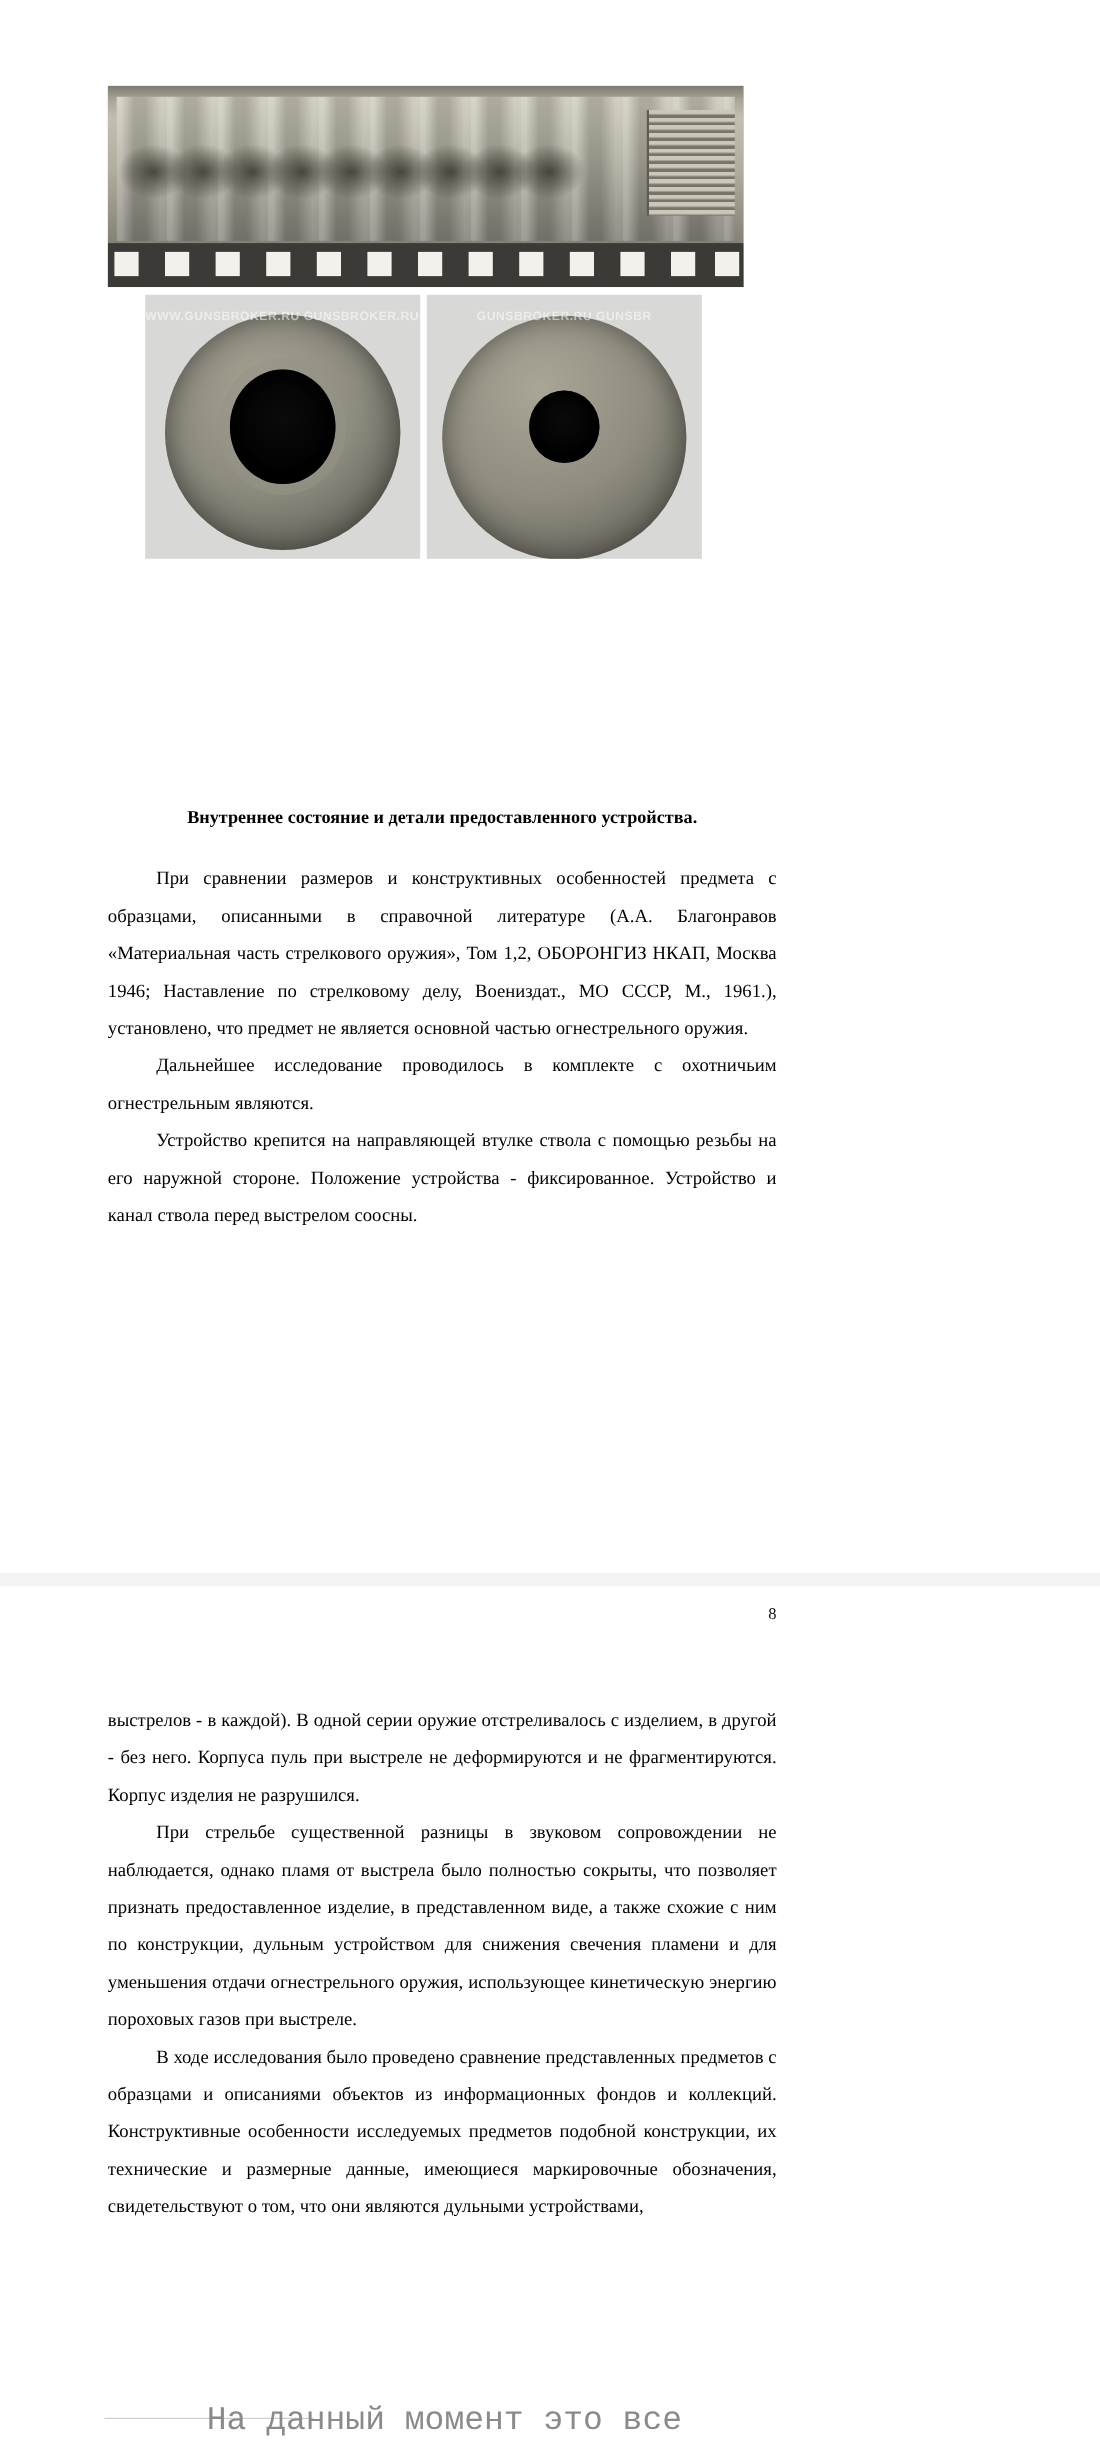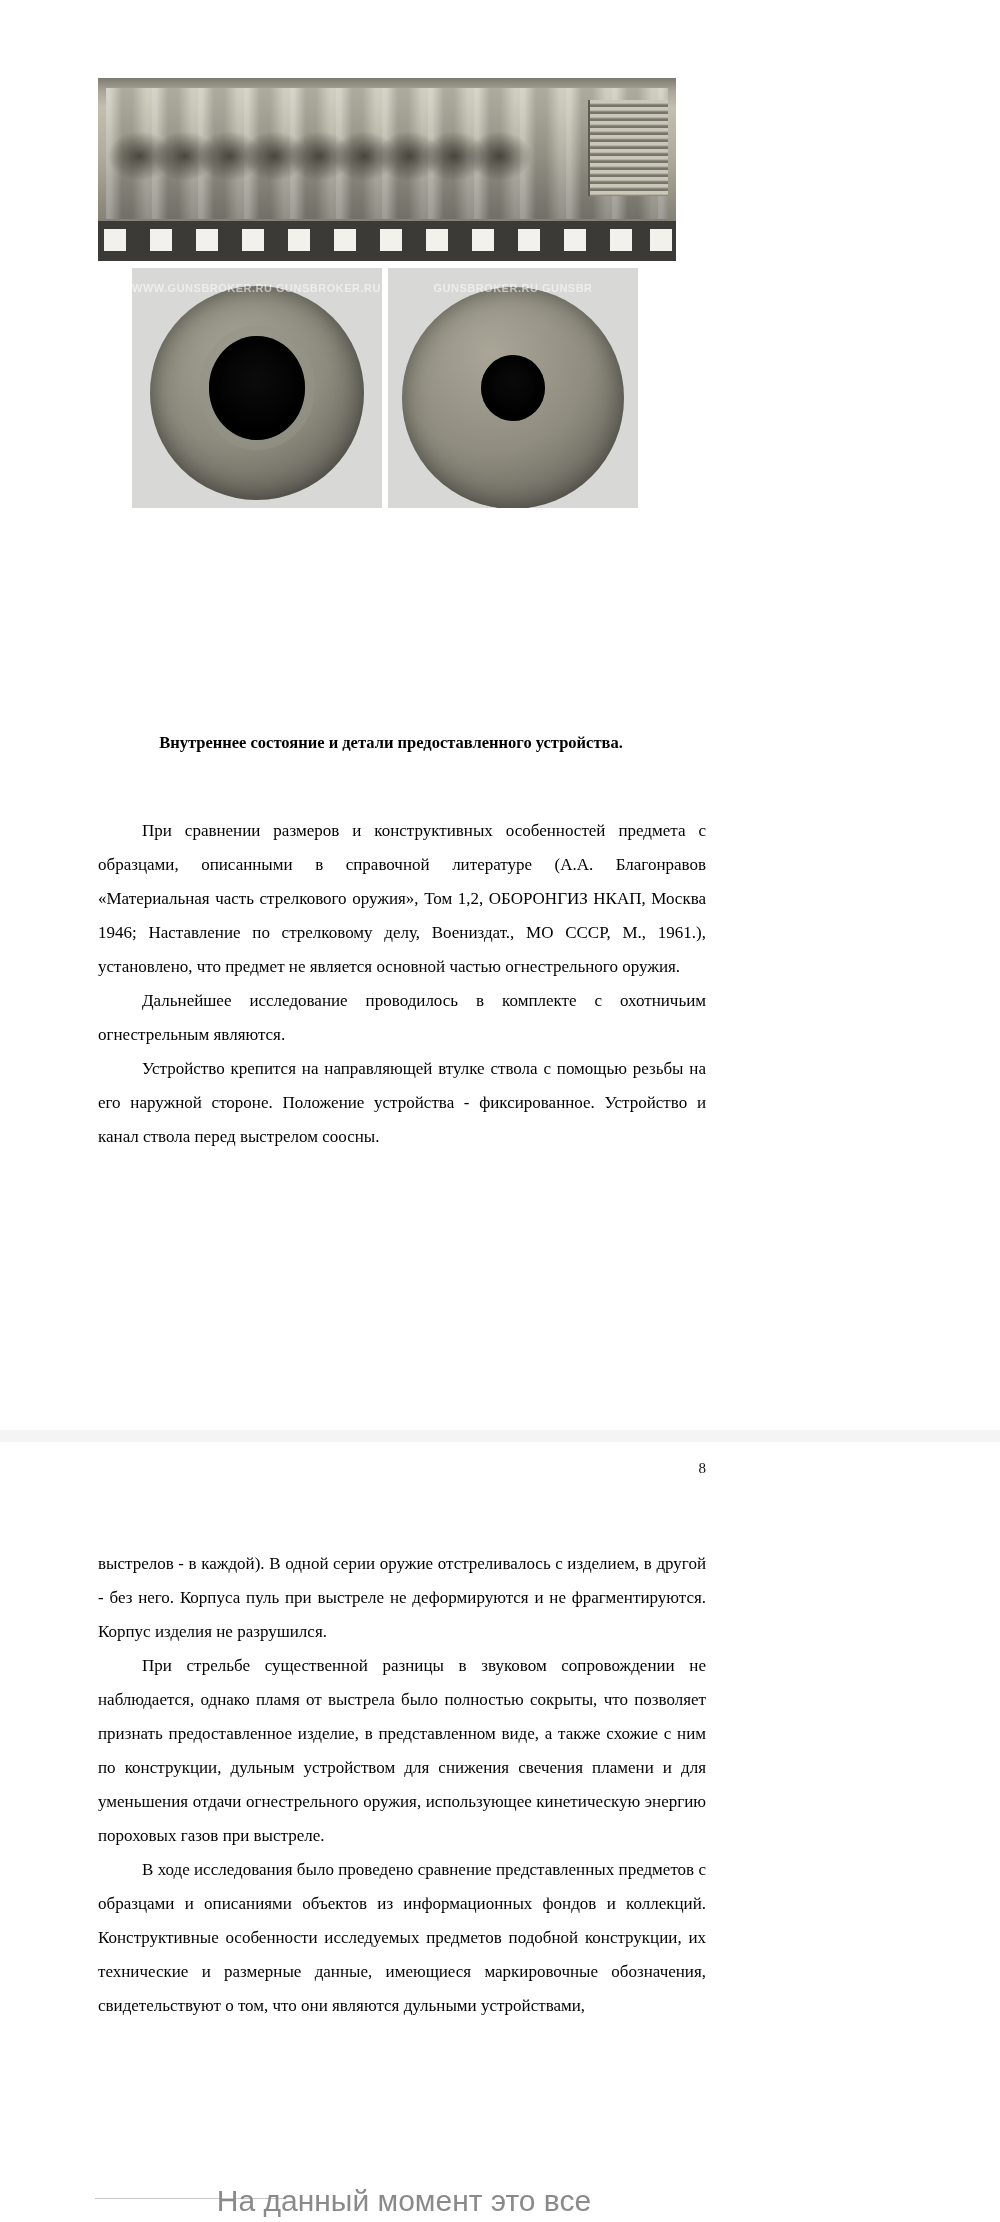--- a/index.html
+++ b/index.html
@@ -162,21 +162,21 @@
     color: rgba(255,255,255,.55);
     white-space: nowrap;
     overflow: hidden;
     z-index: 3;
     font-weight: bold;
   }
 
   
   .caption {
     position: absolute;
-    left: 87px;
+    left: 98px;
     top: 733px;
     width: 608px;
     text-align: center;
     font-weight: bold;
     font-size: 16.5px;
     line-height: 20px;
   }
 
   .body-block {
     position: absolute;
@@ -208,21 +208,21 @@
     width: 190px;
     height: 1px;
     background: #c9c9c9;
   }
   .bottom-text {
     position: absolute;
     left: 0;
     top: 2184px;
     width: 808px;
     text-align: center;
-    font-family: Liberation Sans, sans-serif;
+    font-family: Liberation Mono, monospace;
     font-size: 30px;
     color: #8a8a8a;
     white-space: nowrap;
   }
 </style>
 </head>
 <body>
 
 <div class="page page-one">
 
@@ -251,21 +251,21 @@
     <div class="fig-muzzle muzzle-a">
       <div class="watermark">WWW.GUNSBROKER.RU  GUNSBROKER.RU  GUNSBROKER.RU</div>
     </div>
     <div class="fig-muzzle muzzle-b">
       <div class="watermark">GUNSBROKER.RU   GUNSBR</div>
     </div>
   </div>
 
   <div class="caption">Внутреннее состояние и детали предоставленного устройства.</div>
 
-  <div class="body-block" style="top:814px;">
+  <div class="body-block" style="top:782px;">
     <p>При сравнении размеров и конструктивных особенностей предмета с образцами, описанными в справочной литературе (А.А. Благонравов «Материальная часть стрелкового оружия», Том 1,2, ОБОРОНГИЗ НКАП, Москва 1946; Наставление по стрелковому делу, Воениздат., МО СССР, М., 1961.), установлено, что предмет не является основной частью огнестрельного оружия.</p>
     <p>Дальнейшее исследование проводилось в комплекте с охотничьим огнестрельным являются.</p>
     <p>Устройство крепится на направляющей втулке ствола с помощью резьбы на его наружной стороне. Положение устройства - фиксированное. Устройство и канал ствола перед выстрелом соосны.</p>
   </div>
 </div>
 
 <div class="page-gap"></div>
 
 <div class="page page-two">
 

